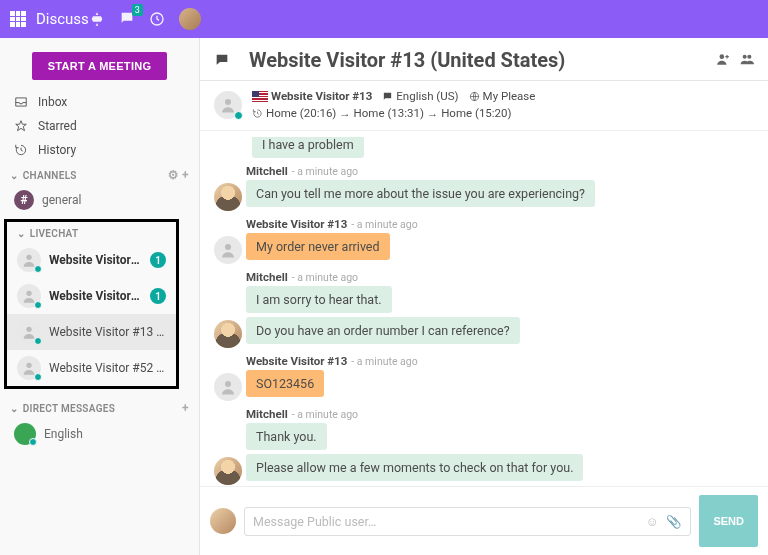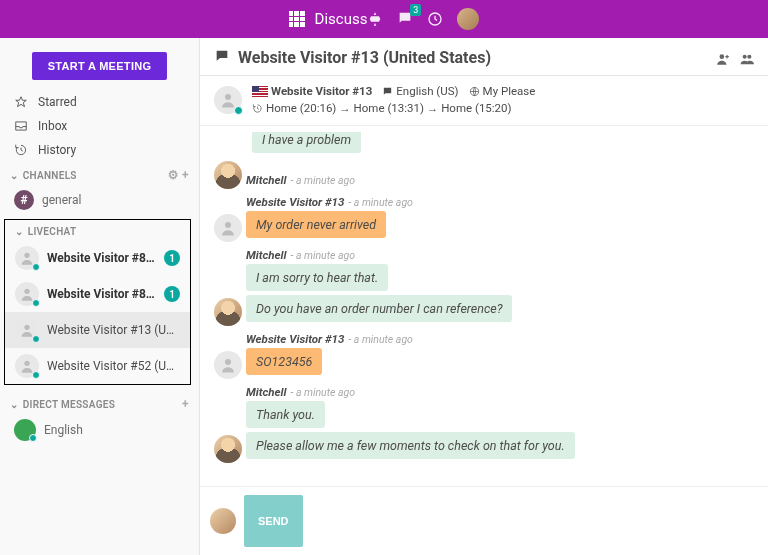--- a/index.html
+++ b/index.html
@@ -1,63 +1,63 @@
 <!DOCTYPE html>
 <html><head>
 <meta charset="utf-8">
 <style>
 * { box-sizing: border-box; margin: 0; padding: 0; }
 body { font-family: -apple-system, BlinkMacSystemFont, "Segoe UI", Roboto, sans-serif; font-size: 13px; color: #4c4c4c; background: #fff; width: 768px; height: 555px; overflow: hidden; display: flex; flex-direction: column; }
-.topbar { background: #a21caf; color: #fff; height: 38px; display: flex; align-items: center; padding: 0 10px; justify-content: center; }
+.topbar { background: #8b5cf6; color: #fff; height: 38px; display: flex; align-items: center; padding: 0 10px; justify-content: flex-start; }
 .topbar-left { display: flex; align-items: center; gap: 10px; }
 .apps-icon { width: 16px; height: 16px; display: grid; grid-template-columns: repeat(3, 1fr); grid-template-rows: repeat(3, 1fr); gap: 1px; }
 .apps-icon span { background: #fff; }
 .topbar-title { font-size: 15px; font-weight: 400; }
 .topbar-right { display: flex; align-items: center; gap: 14px; }
 .topbar-icon { width: 16px; height: 16px; fill: #fff; opacity: 0.9; cursor: pointer; position: relative; }
 .msg-badge { background: #0aa89e; color: #fff; font-size: 9px; position: absolute; top: -6px; right: -8px; padding: 0 3px; border-radius: 2px; line-height: 12px; }
 .avatar-sm { width: 22px; height: 22px; border-radius: 50%; background: linear-gradient(135deg,#d9b38c,#a67c52); }
 .main { display: flex; flex: 1; min-height: 0; }
 .sidebar { width: 200px; background: #f9f9f9; border-right: 1px solid #e5e5e5; display: flex; flex-direction: column; overflow-y: auto; }
-.start-meeting { margin: 14px auto 10px; background: #6d28d9; color: #fff; border: none; padding: 8px 16px; font-size: 11px; font-weight: 600; letter-spacing: 0.3px; cursor: pointer; border-radius: 2px; }
+.start-meeting { margin: 14px auto 10px; background: #a21caf; color: #fff; border: none; padding: 8px 16px; font-size: 11px; font-weight: 600; letter-spacing: 0.3px; cursor: pointer; border-radius: 2px; }
 .nav-item { display: flex; align-items: center; gap: 10px; padding: 5px 14px; color: #4c4c4c; font-size: 12px; cursor: pointer; }
 .nav-ico { width: 14px; height: 14px; stroke: #4c4c4c; fill: none; stroke-width: 1.5; }
 .section-header { display: flex; align-items: center; justify-content: space-between; padding: 6px 10px 3px; color: #888; font-size: 10px; font-weight: 600; letter-spacing: 0.3px; }
 .section-header .caret { margin-right: 4px; }
 .section-header .actions { color: #aaa; font-size: 12px; }
 .channel-item { display: flex; align-items: center; gap: 8px; padding: 5px 14px; font-size: 12px; cursor: pointer; color: #6b6b6b; }
 .hash { width: 20px; height: 20px; border-radius: 50%; background: #714b67; color: #fff; display: flex; align-items: center; justify-content: center; font-size: 12px; font-weight: 700; }
-.livechat-box { border: 1px solid #000000; margin: 4px 8px 6px 4px; text-align: right; }
+.livechat-box { border: 3px solid #000000; margin: 4px 20px 6px 4px; text-align: right; }
 .livechat-item { display: flex; align-items: center; gap: 8px; padding: 6px 10px; font-size: 12px; cursor: pointer; color: #4c4c4c; position: relative; }
 .livechat-item.bold { font-weight: 700; color: #333; }
 .livechat-item.active { background: #e9e9e9; }
 .visitor-avatar { width: 24px; height: 24px; border-radius: 50%; background: #e8e8e8; position: relative; display: flex; align-items: center; justify-content: center; }
 .visitor-avatar svg { width: 16px; height: 16px; fill: #bdbdbd; }
 .visitor-avatar .status-dot { position: absolute; bottom: -1px; right: -1px; width: 8px; height: 8px; border-radius: 50%; background: #0aa89e; border: 1px solid #f9f9f9; }
 .visitor-name { flex: 1; white-space: nowrap; overflow: hidden; text-overflow: ellipsis; }
 .unread-dot { width: 16px; height: 16px; border-radius: 50%; background: #0aa89e; color: #fff; font-size: 10px; display: flex; align-items: center; justify-content: center; font-weight: 600; }
 .dm-avatar { width: 22px; height: 22px; border-radius: 50%; background: radial-gradient(circle,#fff 35%,#3aa655 36%); position: relative; }
 .dm-avatar::after { content: ""; position: absolute; inset: 3px; border-radius: 50%; background: #3aa655; }
 .dm-avatar .dot { position: absolute; bottom: -1px; right: -1px; width: 8px; height: 8px; border-radius: 50%; background: #0aa89e; border: 1px solid #f9f9f9; z-index: 1; }
 .content { flex: 1; display: flex; flex-direction: column; min-width: 0; }
 .header { border-bottom: 1px solid #e5e5e5; padding: 10px 14px 8px 14px; display: flex; justify-content: space-between; align-items: flex-start; }
-.header-title { font-size: 16px; font-weight: 700; color: #4c4c4c; display: flex; align-items: flex-start; gap: 8px; }
+.header-title { font-size: 20px; font-weight: 700; color: #4c4c4c; display: flex; align-items: center; gap: 19px; }
 .header-actions { display: flex; gap: 10px; color: #666; padding-top: 4px; }
 .meta-row { display: flex; gap: 10px; padding: 8px 14px 10px 14px; align-items: center; border-bottom: 1px solid #eee; font-size: 11.5px; color: #4c4c4c; }
 .meta-avatar { width: 28px; height: 28px; border-radius: 50%; background: #e8e8e8; display: flex; align-items: center; justify-content: center; position: relative; }
 .meta-avatar svg { width: 18px; height: 18px; fill: #bdbdbd; }
 .meta-avatar .status-dot { position: absolute; bottom: -1px; right: -1px; width: 9px; height: 9px; border-radius: 50%; background: #0aa89e; border: 1.5px solid #fff; }
 .meta-content { display: flex; flex-direction: column; gap: 3px; }
 .meta-line { display: flex; align-items: center; gap: 10px; flex-wrap: wrap; }
 .flag { width: 16px; height: 11px; background: linear-gradient(to bottom, #b22234 7.7%, #fff 7.7% 15.4%, #b22234 15.4% 23.1%, #fff 23.1% 30.8%, #b22234 30.8% 38.5%, #fff 38.5% 46.2%, #b22234 46.2% 53.8%, #fff 53.8% 61.5%, #b22234 61.5% 69.2%, #fff 69.2% 76.9%, #b22234 76.9% 84.6%, #fff 84.6% 92.3%, #b22234 92.3%); position: relative; display: inline-block; }
 .flag::before { content: ""; position: absolute; top: 0; left: 0; width: 7px; height: 6px; background: #3c3b6e; }
 .meta-name { font-weight: 700; }
 .meta-item { display: flex; align-items: center; gap: 3px; }
 .meta-ico { width: 11px; height: 11px; fill: #4c4c4c; }
-.thread { flex: 1; overflow-y: auto; padding: 6px 16px 4px 14px; font-style: italic; }
+.thread { flex: 1; overflow-y: auto; padding: 6px 16px 4px 14px; }
 .msg-group { display: flex; gap: 4px; margin-bottom: 6px; align-items: flex-end; }
 .msg-group .msg-avatar { width: 28px; height: 28px; border-radius: 50%; flex-shrink: 0; margin-top: 2px; }
 .msg-avatar.visitor { background: #e8e8e8; display: flex; align-items: center; justify-content: center; }
 .msg-avatar.visitor svg { width: 18px; height: 18px; fill: #bdbdbd; }
 .msg-avatar.agent { background: linear-gradient(135deg,#ecd0a8,#b58863); position: relative; overflow: hidden; }
 .msg-avatar.agent::after { content:""; position:absolute; inset:0; background: radial-gradient(circle at 50% 35%, #f2d4a8 30%, transparent 31%), radial-gradient(circle at 50% 90%, #6b5a4a 45%, transparent 46%); }
 .msg-body { flex: 1; min-width: 0; }
 .msg-head { font-size: 11.5px; margin-bottom: 2px; }
 .msg-author { font-weight: 700; color: #4c4c4c; }
 .msg-time { color: #aaa; font-size: 10.5px; margin-left: 4px; }
@@ -108,29 +108,29 @@
     <div class="avatar-sm"></div>
   </div>
 </div>
 
 <div class="main">
   <div class="sidebar">
     <button class="start-meeting">START A MEETING</button>
 
     <div class="nav-item">
       <svg class="nav-ico" viewBox="0 0 24 24">
+          <path d="M3 5h18v14H3zM3 13h6l1 2h4l1-2h6"></path>
+        </svg>
+      <span>Inbox</span>
+    </div>
+    <div class="nav-item">
+      <svg class="nav-ico" viewBox="0 0 24 24">
           <path d="M12 3l2.5 6H21l-5 4 2 7-6-4-6 4 2-7-5-4h6.5z"></path>
         </svg>
       <span>Starred</span>
-    </div>
-    <div class="nav-item">
-      <svg class="nav-ico" viewBox="0 0 24 24">
-          <path d="M3 5h18v14H3zM3 13h6l1 2h4l1-2h6"></path>
-        </svg>
-      <span>Inbox</span>
     </div>
     <div class="nav-item">
       <svg class="nav-ico" viewBox="0 0 24 24">
           <path d="M12 4a8 8 0 1 1-7 4M3 3v5h5M12 8v4l3 2"></path>
         </svg>
       <span>History</span>
     </div>
 
     <div class="section-header">
       <span><span class="caret">⌄</span><span>CHANNELS</span></span>
@@ -262,20 +262,21 @@
       </div>
     </div>
 
     <div class="thread">
       <div class="cut-bubble">I have a problem</div>
 
       <div class="msg-group">
         <div class="msg-avatar agent"></div>
         <div class="msg-body">
           <div class="msg-head"><span class="msg-author">Mitchell</span><span class="msg-time">- a minute ago</span></div>
+          <div class="bubble out">Can you tell me more about the issue you are experiencing?</div>
         </div>
       </div>
 
       <div class="msg-group">
         <div class="msg-avatar visitor">
             <svg viewBox="0 0 24 24">
               <circle cx="12" cy="8" r="4"></circle>
               <path d="M4 22c0-4 4-7 8-7s8 3 8 7z"></path>
             </svg>
           </div>
@@ -312,16 +313,23 @@
         <div class="msg-body">
           <div class="msg-head"><span class="msg-author">Mitchell</span><span class="msg-time">- a minute ago</span></div>
           <div class="bubble out">Thank you.</div><br>
           <div class="bubble out">Please allow me a few moments to check on that for you.</div>
         </div>
       </div>
     </div>
 
     <div class="composer">
       <div class="compose-avatar"></div>
+      <div class="compose-input">
+        <span style="color:#bbb">Message Public user…</span>
+        <span class="compose-icons">
+          <span>☺</span>
+          <span>📎</span>
+        </span>
+      </div>
       <button class="send-btn">SEND</button>
     </div>
   </div>
 </div>
 
 </body></html>

